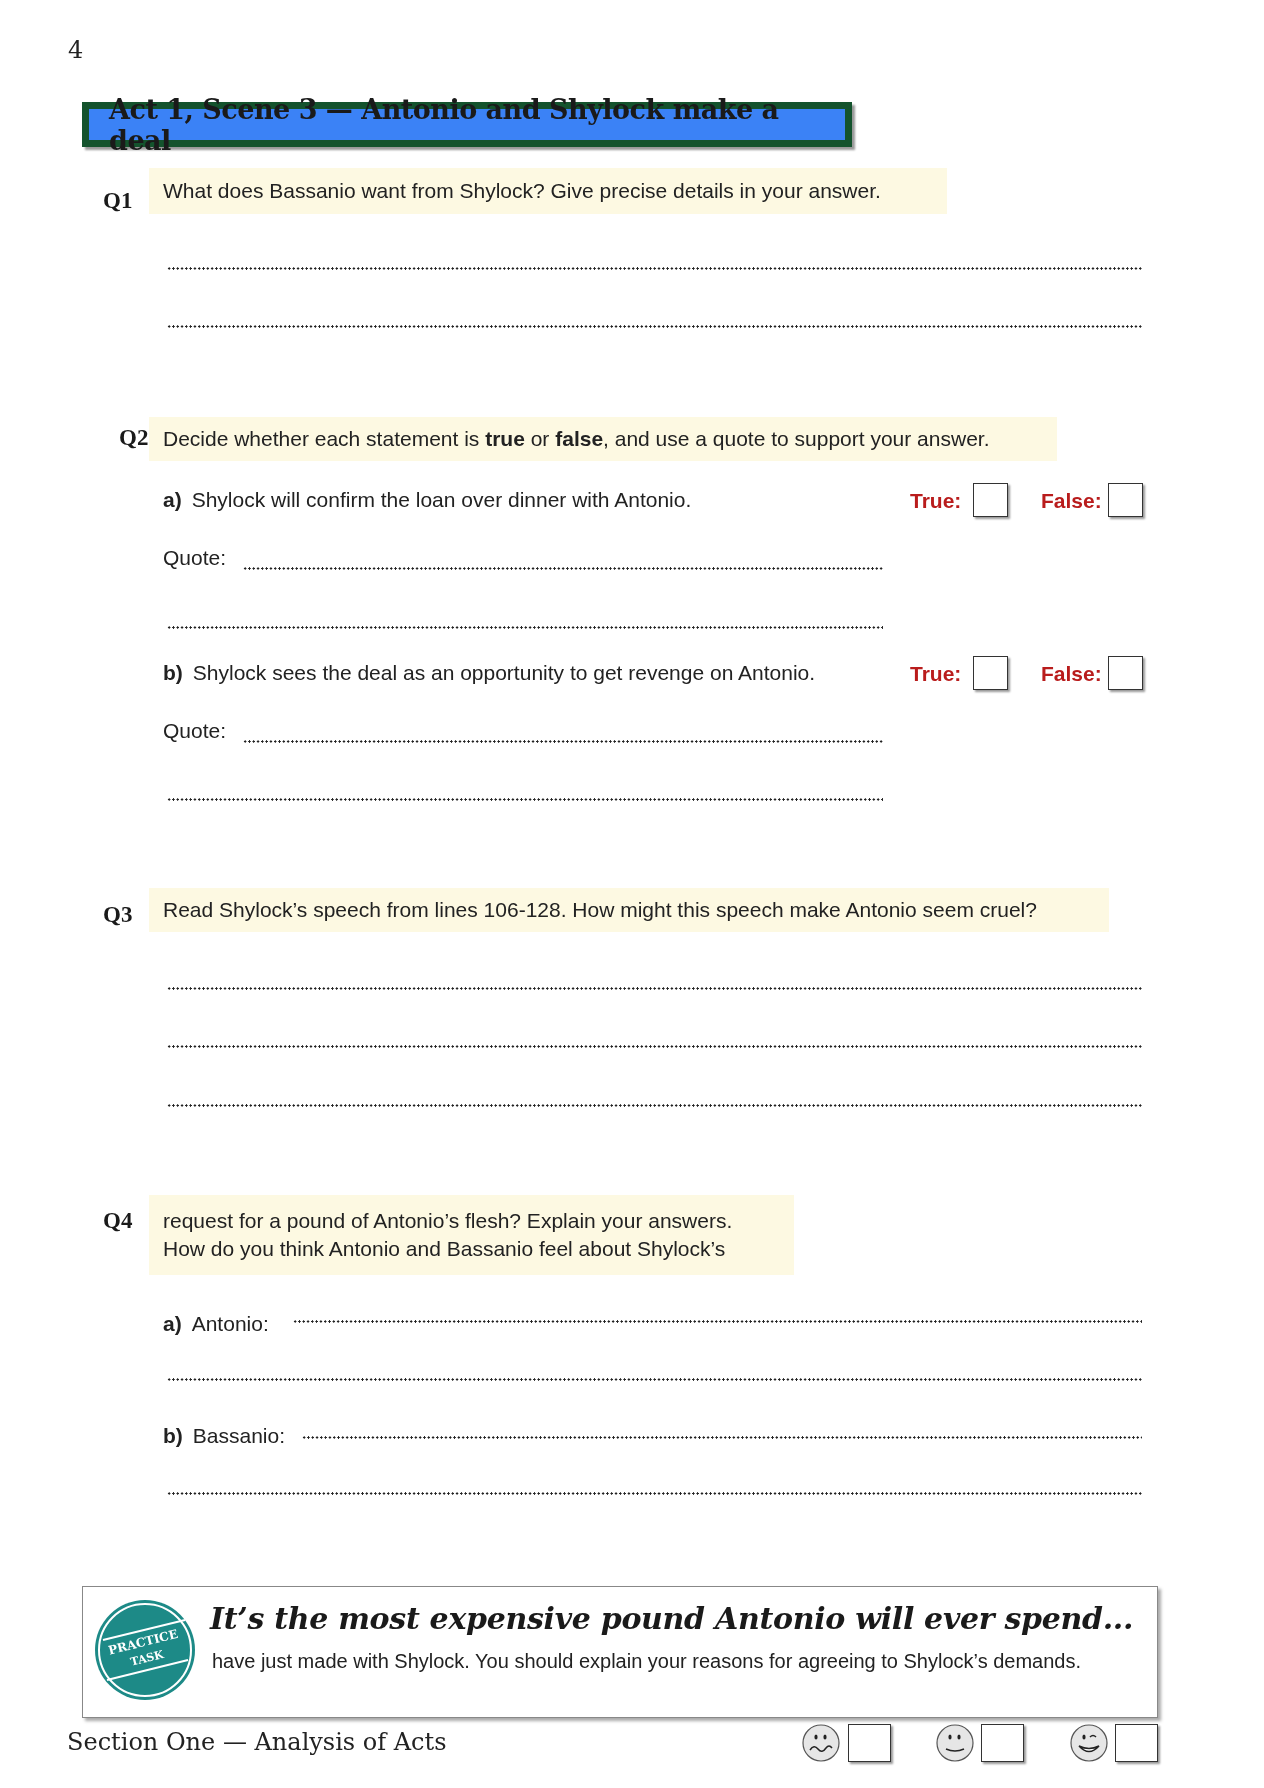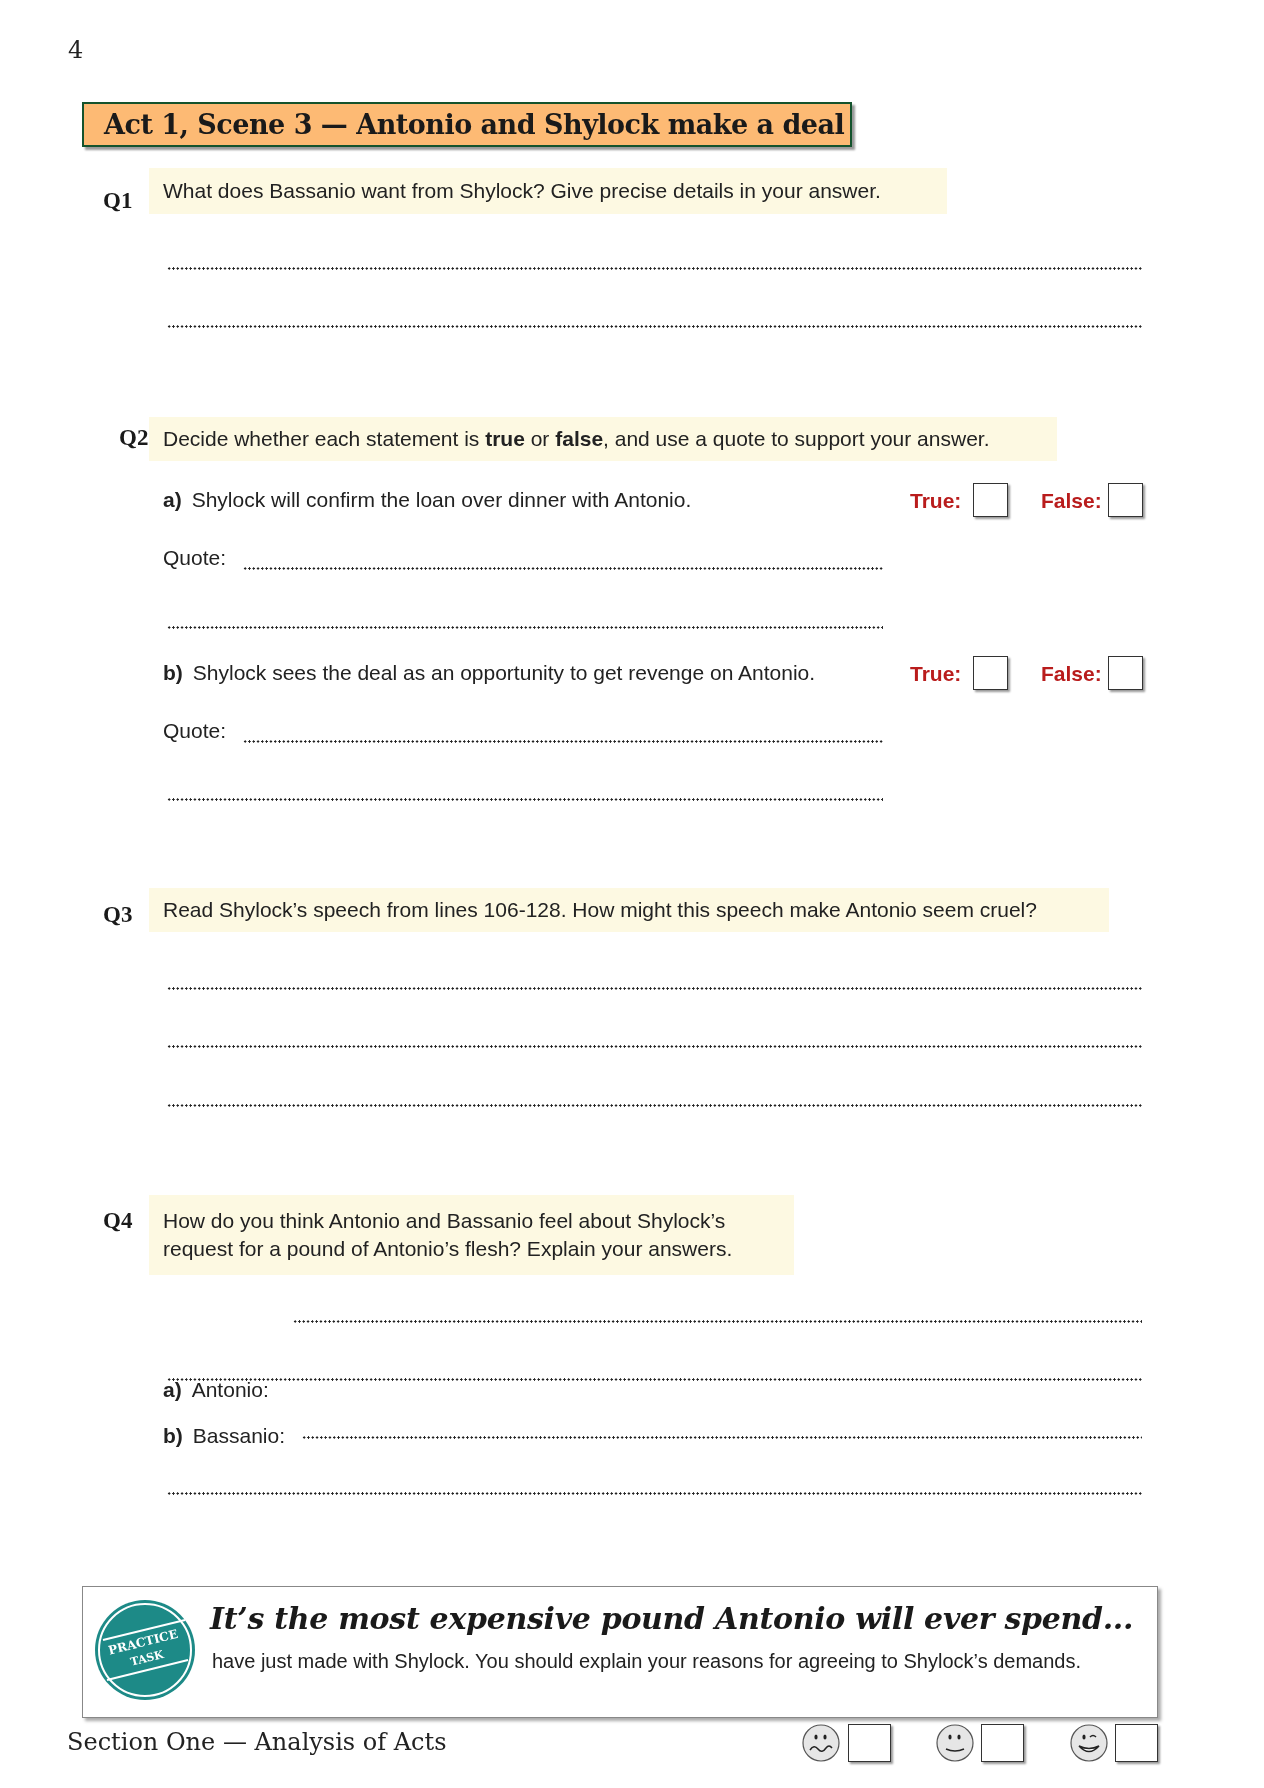--- a/index.html
+++ b/index.html
@@ -1,21 +1,21 @@
 <!DOCTYPE html>
 <html><head>
   <meta charset="utf-8">
   <style>
     html, body { margin: 0; padding: 0; background: #ffffff; }
     body { width: 1264px; height: 1788px; position: relative; overflow: hidden;
            font-family: "Liberation Sans", "DejaVu Sans", sans-serif; color: #1a1a1a; }
     .abs { position: absolute; }
     .page-num { left: 68px; top: 36px; font-family: "DejaVu Serif", serif; font-size: 24px; color: #222; }
-    .title-box { left: 82px; top: 102px; width: 770px; height: 45px; background: #fdba74;
-                 border: 2px solid #14532d; box-shadow: 3px 3px 2px #9a9a9a; box-sizing: border-box;
+    .title-box { left: 82px; top: 102px; width: 770px; height: 45px; background: #3b82f6;
+                 border: 7px solid #14532d; box-shadow: 3px 3px 2px #9a9a9a; box-sizing: border-box;
                  display: flex; align-items: center; padding-left: 20px; }
     .title-box span { font-family: "DejaVu Serif", serif; font-weight: bold; font-size: 27px; color: #1a1a1a;
                       letter-spacing: -0.5px; }
     .qlabel { font-family: "Liberation Serif", serif; font-weight: bold; font-size: 23px; color: #1a1a1a; }
     .qbox { background: #fdf9e2; box-sizing: border-box; padding: 0 14px; display: flex; align-items: center;
             font-size: 21px; color: #222; line-height: 28px; }
     .qbox b { font-weight: bold; }
     .text { font-size: 21px; color: #222; white-space: nowrap; }
     .sub-letter { font-weight: bold; margin-right: 10px; }
     .dots { height: 3px;
@@ -81,24 +81,24 @@
 <div class="abs qlabel" style="left:103px; top:902px;">Q3</div>
 <div class="abs qbox" style="left:149px; top:888px; width:960px; height:44px;">
   <span>Read Shylock’s speech from lines 106-128.  How might this speech make Antonio seem cruel?</span>
 </div>
 <div class="abs dots" style="left:167px; top:987px; width:975px;"></div>
 <div class="abs dots" style="left:167px; top:1045px; width:975px;"></div>
 <div class="abs dots" style="left:167px; top:1104px; width:975px;"></div>
 
 <div class="abs qlabel" style="left:103px; top:1208px;">Q4</div>
 <div class="abs qbox" style="left:149px; top:1195px; width:645px; height:80px; flex-direction:column; align-items:flex-start; justify-content:center;">
+  <span>request for a pound of Antonio’s flesh?  Explain your answers.</span>
   <span>How do you think Antonio and Bassanio feel about Shylock’s</span>
-  <span>request for a pound of Antonio’s flesh?  Explain your answers.</span>
 </div>
-<div class="abs text" style="left:163px; top:1378px;">
+<div class="abs text" style="left:163px; top:1312px;">
   <span class="sub-letter">a)</span><span>Antonio:</span>
 </div>
 <div class="abs dots" style="left:293px; top:1320px; width:849px;"></div>
 <div class="abs dots" style="left:167px; top:1378px; width:975px;"></div>
 <div class="abs text" style="left:163px; top:1424px;">
   <span class="sub-letter">b)</span><span>Bassanio:</span>
 </div>
 <div class="abs dots" style="left:302px; top:1436px; width:840px;"></div>
 <div class="abs dots" style="left:167px; top:1492px; width:975px;"></div>
 

